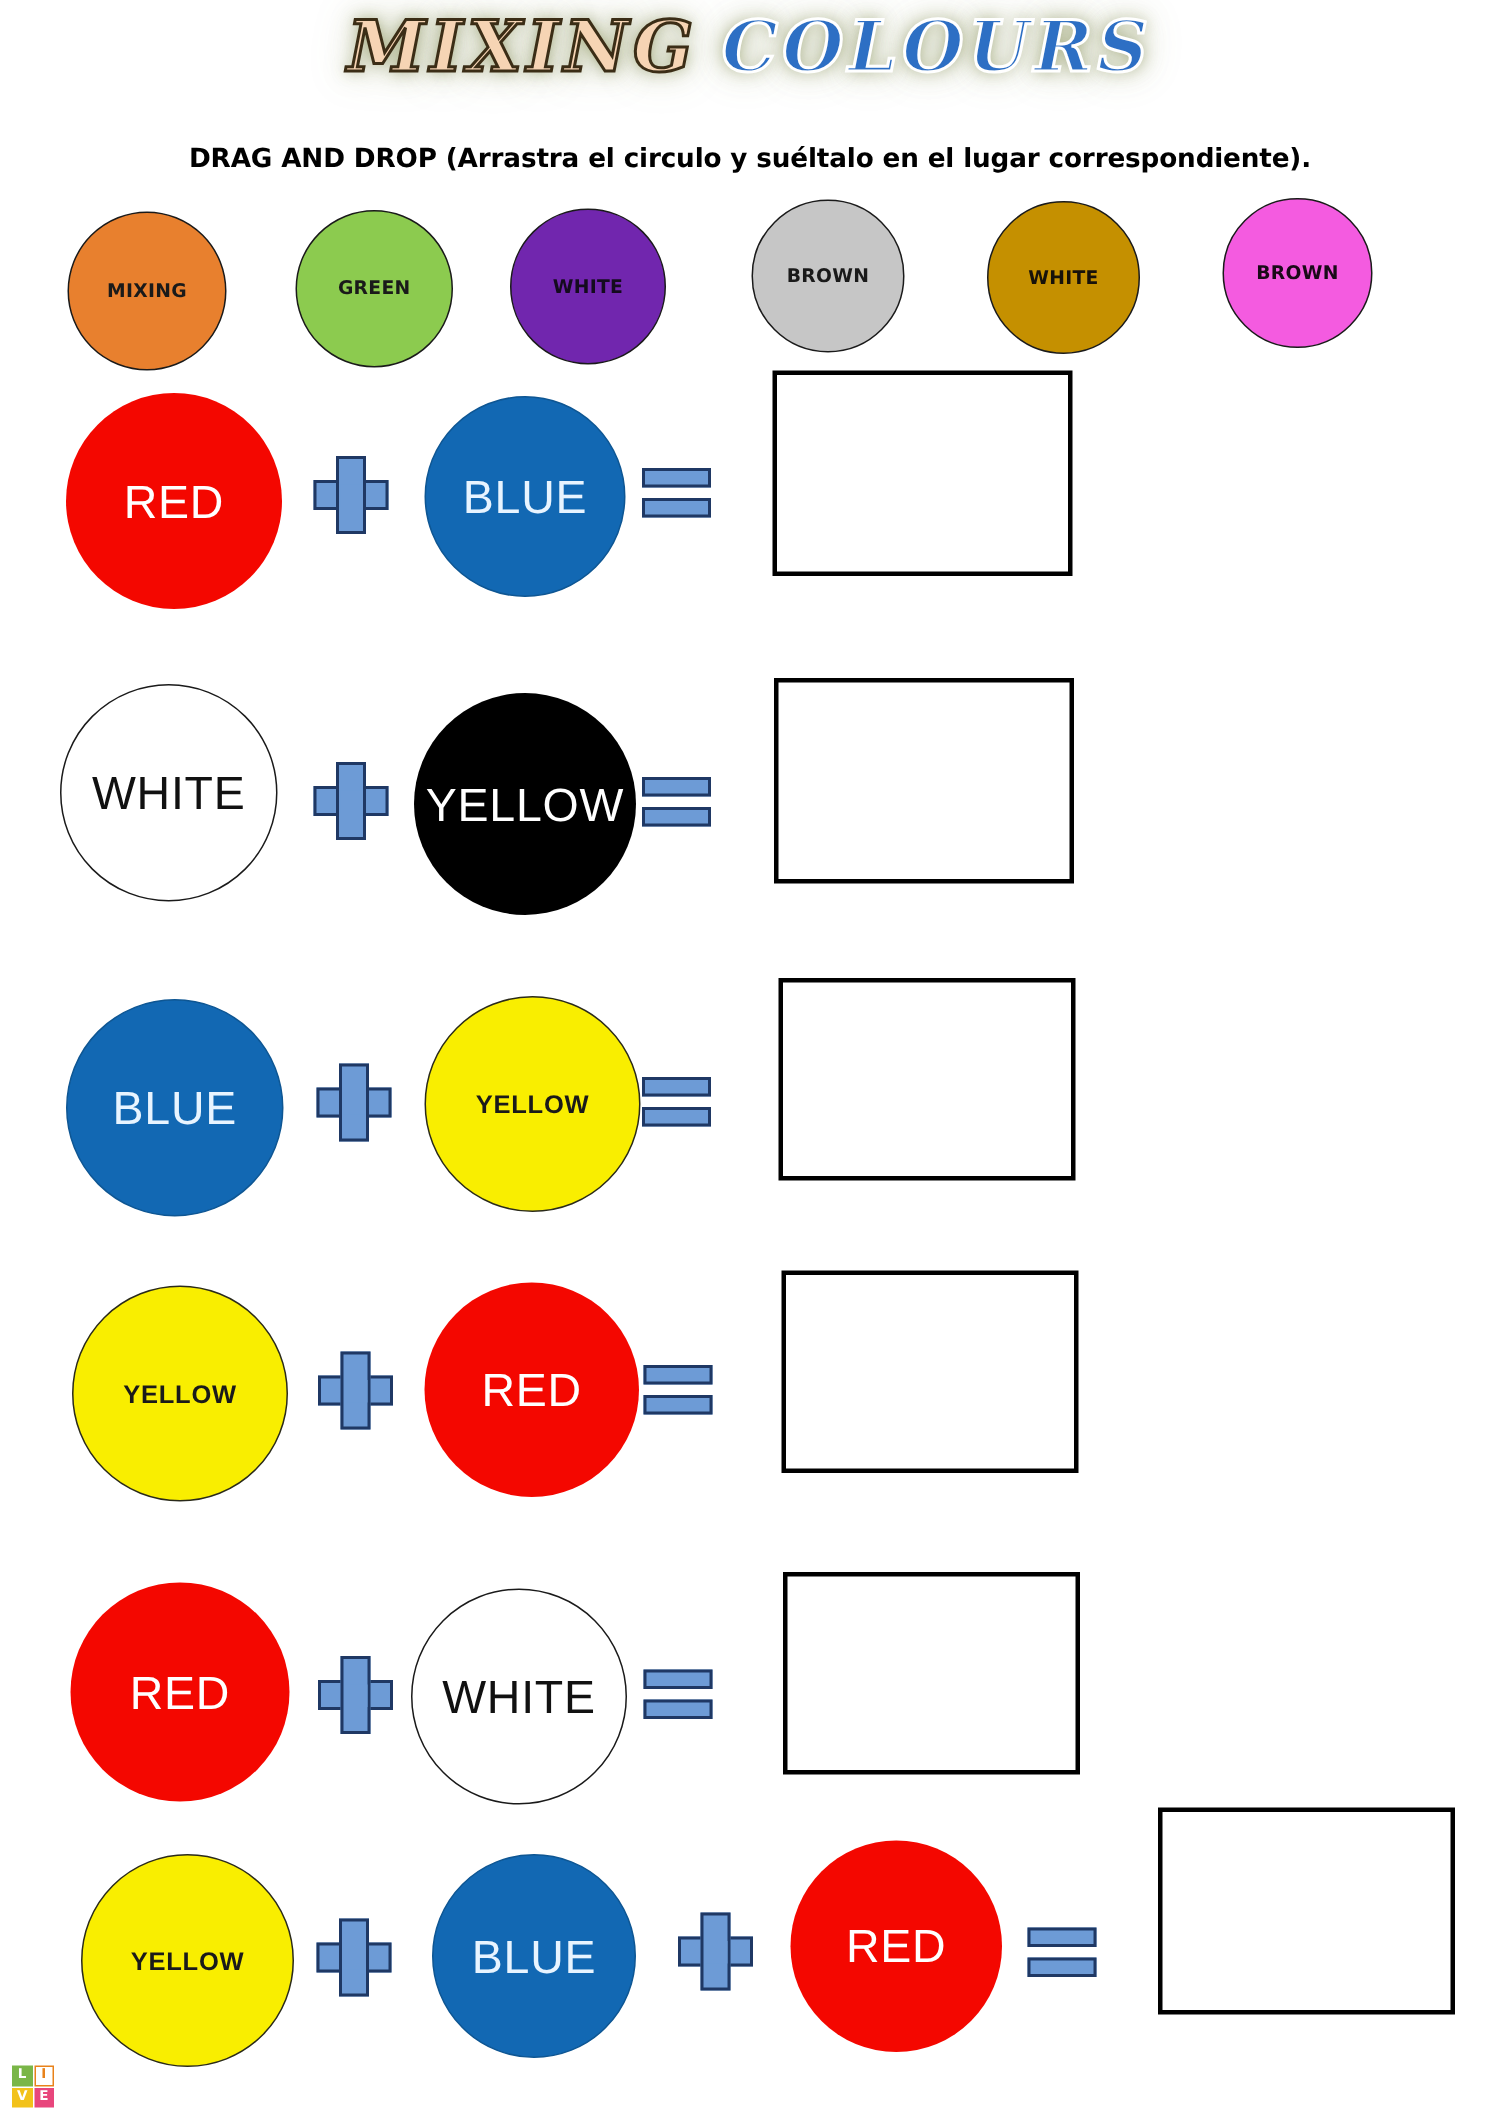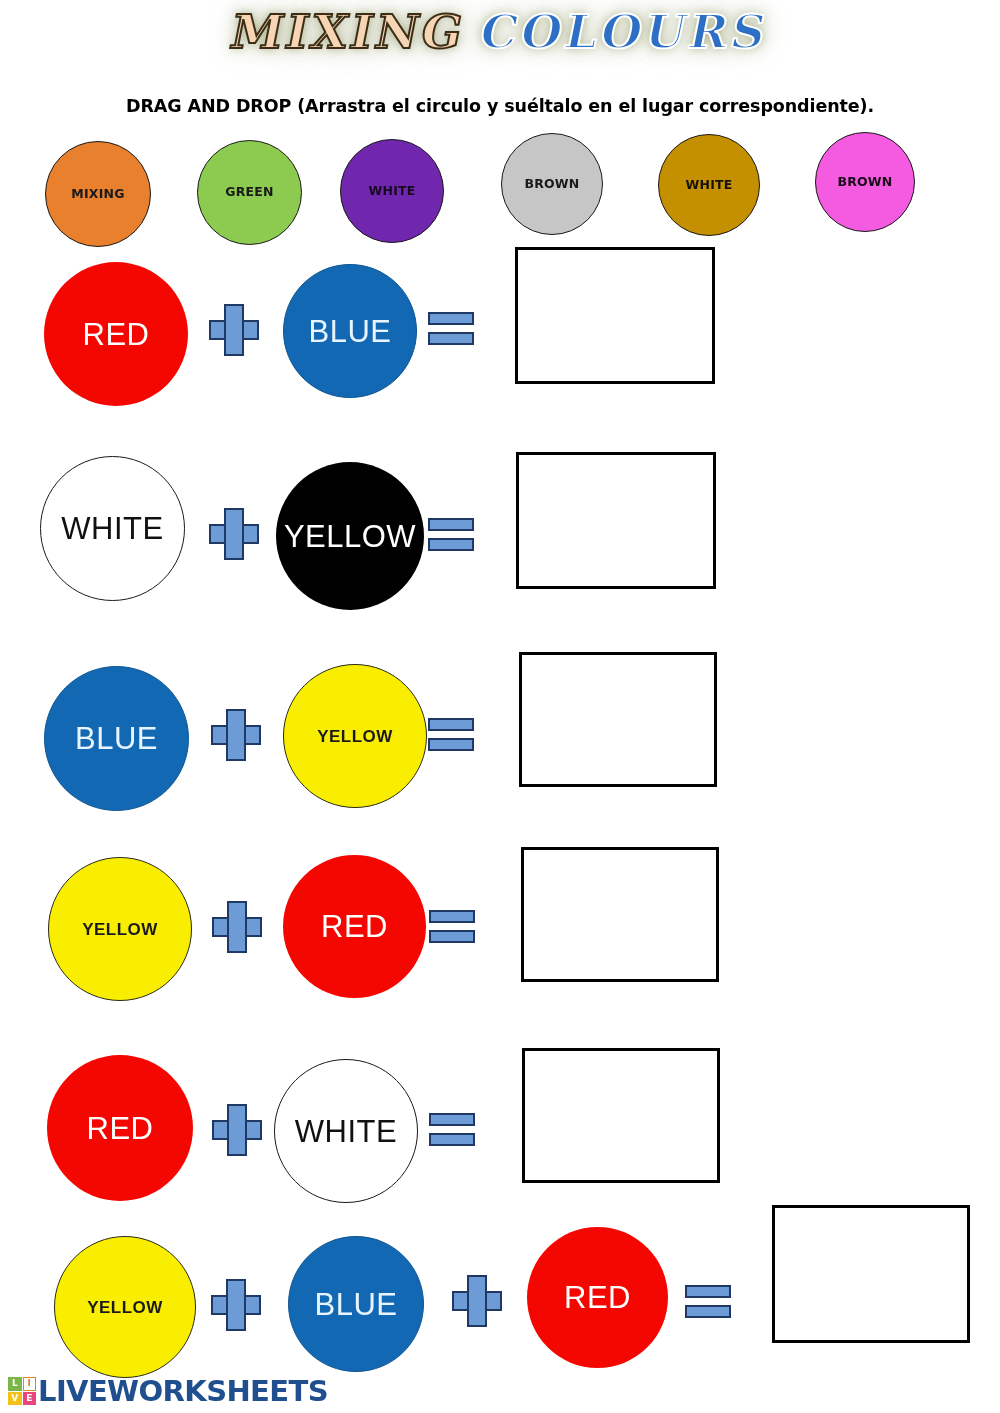--- a/index.html
+++ b/index.html
@@ -344,16 +344,15 @@
       <div class="dropbox" style="left: 772px; top: 1205px; width: 198px; height: 138px;"></div>
     </div>
 
   <div id="footer-logo">
     <div id="logo-mark">
       <span id="logo-l">L</span>
       <span id="logo-i">I</span>
       <span id="logo-v">V</span>
       <span id="logo-e">E</span>
     </div>
-    <div id="logo-text">LIVEWORKSHEETS</div>
   </div>
 
 </div>
 
 </body></html>

